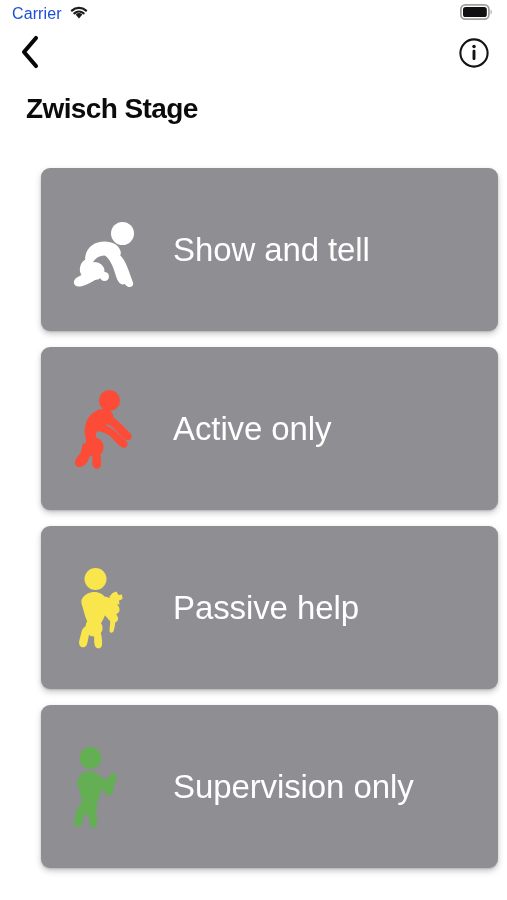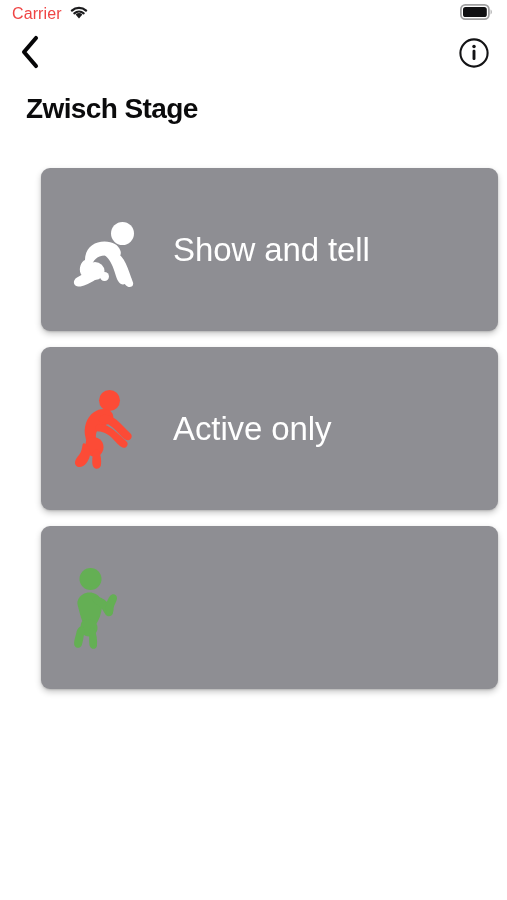--- a/index.html
+++ b/index.html
@@ -32,21 +32,21 @@
     padding: 0 14px 0 12px;
   }
   .status-left {
     display: flex;
     align-items: center;
     gap: 7px;
   }
   .carrier-label {
     font-size: 16px;
     font-weight: 400;
-    color: #ef4444;
+    color: #1d4ed8;
     letter-spacing: 0.1px;
     line-height: 1;
   }
   .wifi-icon { display: block; }
   .status-right { display: flex; align-items: center; }
   .battery-icon { display: block; }
 
   
   .nav-bar {
     position: absolute;
@@ -243,20 +243,58 @@
                      C18.2 53.5 23.3 58.5 24.5 62.5 Z"></path>
 
             <path d="M34 64 C36 68.5 36.5 73.5 36 78 C35.5 82 30.5 83 28.5 80
                      C26.5 77 27.5 72.5 27.5 68 C27.5 63.5 32 60 34 64 Z"></path>
           </g>
         </svg>
       </div>
       <div class="card-label">Active only</div>
     </div>
 
+    <div class="stage-card">
+      <div class="card-icon">
+        <svg width="84" height="84" viewBox="0 0 84 84">
+          <g fill="#F9E64C">
+
+            <circle cx="30.5" cy="13" r="11"></circle>
+
+            <path d="M17 33 C20 27.5 27 25 33 26.5 C39 28 42.5 33 42 39.5
+                     C41.5 47 38.5 53.5 35.5 58 C33 61.8 26.5 62 24 58.5
+                     C21 54.3 19.5 48 18 42.5 C16.9 38.4 15.5 35.7 17 33 Z"></path>
+
+            <path d="M34 31.5 C38.5 29.5 44 31 48.5 34.5 C52 37.2 54 40 54.5 43
+                     C55.2 47 50.5 49.5 47.5 47 C45 44.9 43.5 41.5 40 39.5
+                     C36.5 37.5 30 36 34 31.5 Z"></path>
+
+            <path d="M31.5 40 C36 38.5 42 40 46.5 43.5 C50 46.2 52.5 49 53 52
+                     C53.8 56 48.5 58 45.5 55.5 C43 53.4 41.5 50 38 48
+                     C34.5 46 27.5 44.5 31.5 40 Z"></path>
+
+            <path d="M47.5 27 L51.5 25.5 L53.5 29 L57 28.5 L57.5 33 L54 34.5
+                     L54.5 38.5 L50.5 38 L48 34.5 L45 35 L44.5 30.5 Z"></path>
+
+            <path d="M22.5 55 C27 52 34 53.5 36.5 58 C38.5 61.5 37.5 66 34.5 68.5
+                     C31 71.5 25 71 22.5 67.5 C20 64 20 57.5 22.5 55 Z"></path>
+
+            <path d="M24 62 C24.5 67 23.5 73 22 78 C21 82 16 82.5 14.5 79
+                     C13.2 75.8 15.5 71 16.5 66 C17.4 61.5 23 57.5 24 62 Z"></path>
+
+            <path d="M34.5 63 C36.5 68 37.5 74 37 79 C36.6 83 31.5 83.5 30 80
+                     C28.6 76.8 29.5 71.5 29 66.5 C28.6 62 32.5 58.5 34.5 63 Z"></path>
+
+            <path d="M50 37 C51.5 45 51 56 49 64 C48 68 44 67.5 44.5 63.5
+                     C45.5 56 46 45.5 45 38 C44.6 34.8 49.4 33.8 50 37 Z"></path>
+          </g>
+        </svg>
+      </div>
+      <div class="card-label">Passive help</div>
+    </div>
 
     <div class="stage-card">
       <div class="card-icon">
         <svg width="84" height="84" viewBox="0 0 84 84">
           <g fill="#64AF54">
 
             <circle cx="25.5" cy="13" r="11"></circle>
 
             <path d="M13 34 C15.5 28 22 25.5 28 27 C34 28.5 37.5 33.5 37 40
                      C36.5 47.5 34 54 31 58.5 C28.5 62.3 22 62.5 19.5 59
@@ -273,16 +311,17 @@
                      C26 71.5 20 71 17.5 67.5 C15 64 15 57.5 17.5 55 Z"></path>
 
             <path d="M19 62 C19.5 67 18.5 73 17 78.5 C16 82.5 11 83 9.5 79.5
                      C8.2 76.2 10.5 71 11.5 66 C12.4 61.5 18 57.5 19 62 Z"></path>
 
             <path d="M29.5 63 C31.5 68 32.5 74 32 79.5 C31.6 83.5 26.5 84 25 80.5
                      C23.6 77.2 24.5 71.5 24 66.5 C23.6 62 27.5 58.5 29.5 63 Z"></path>
           </g>
         </svg>
       </div>
+      <div class="card-label">Supervision only</div>
     </div>
 
   </div>
 </div>
 
 </body></html>

